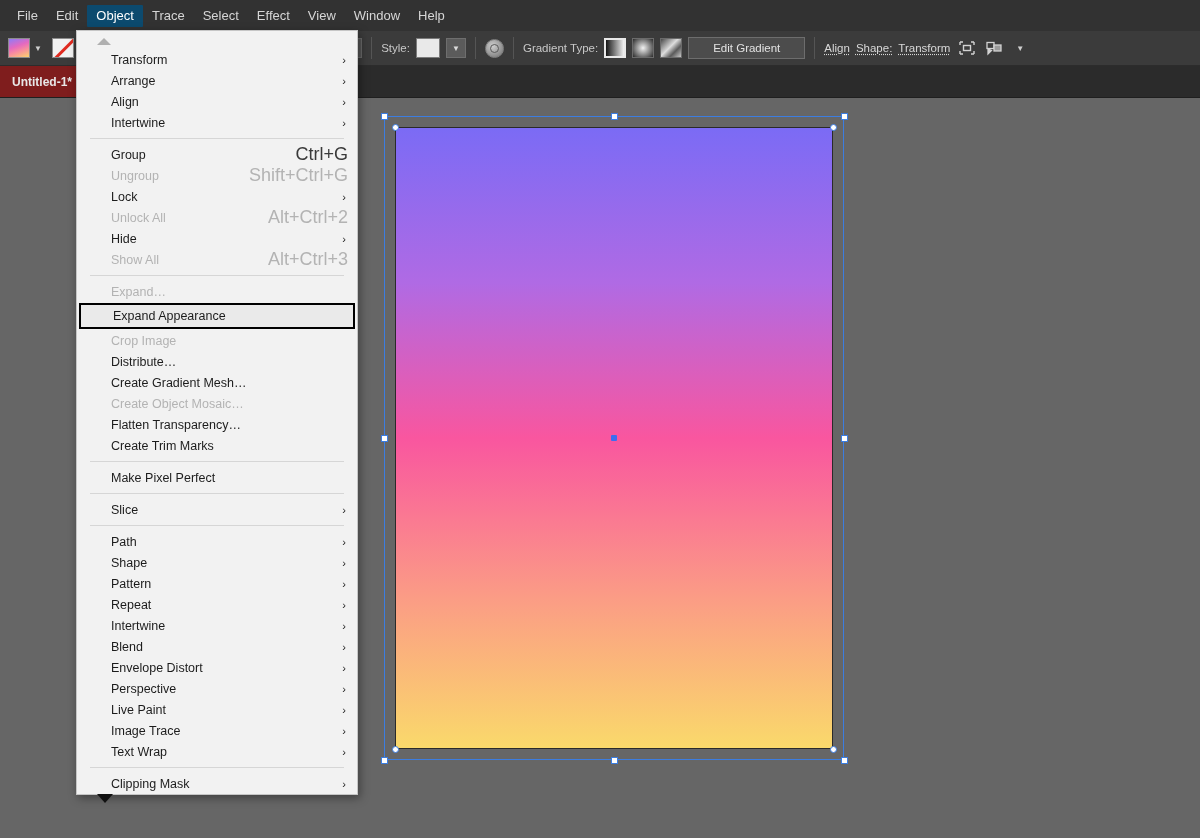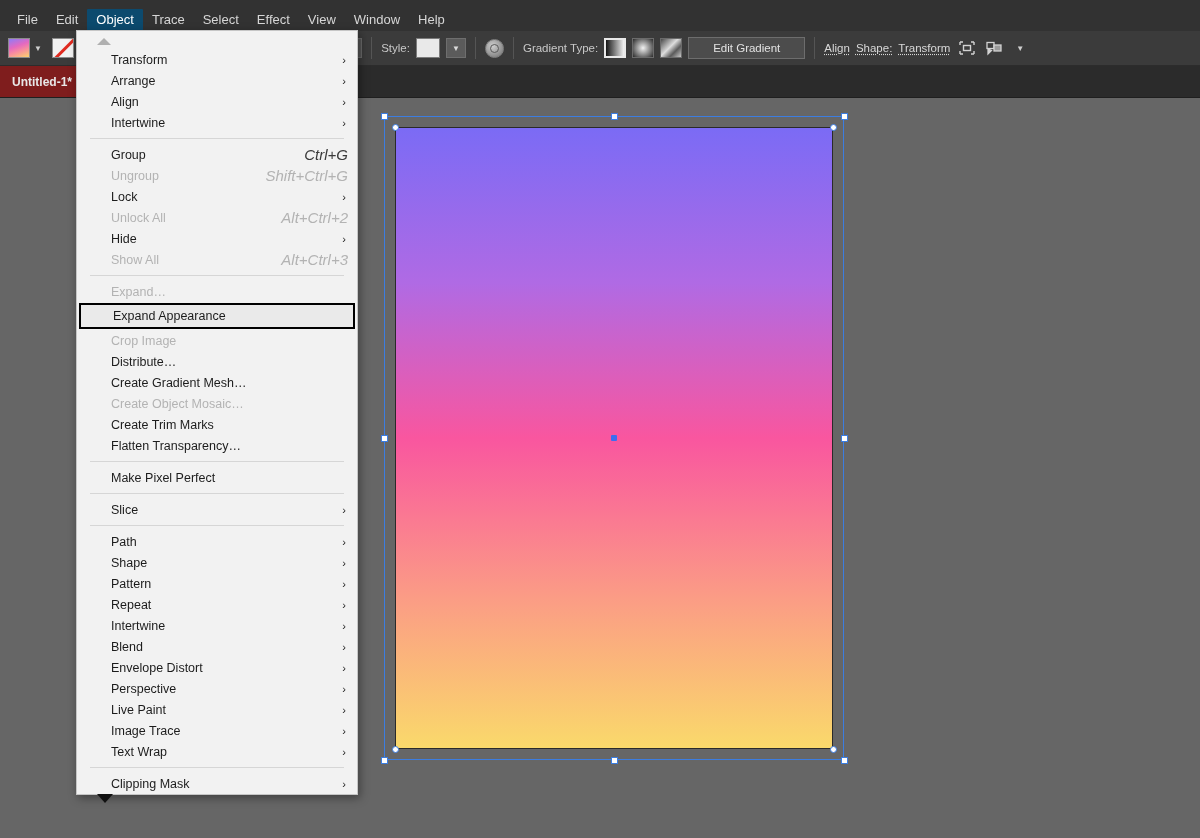--- a/index.html
+++ b/index.html
@@ -11,21 +11,21 @@
   }
 
   
   #app { position: relative; width: 1200px; height: 838px; }
 
   
   #menubar {
     position: absolute; top: 0; left: 0;
     width: 1200px; height: 31px;
     background: #323232;
-    display: flex; align-items: flex-end;
+    display: flex; align-items: center;
     padding-left: 8px;
     z-index: 40;
   }
   .menubar-item {
     color: #d6d6d6; font-size: 13px;
     padding: 4px 9px 5px 9px;
     line-height: 1; white-space: nowrap;
     border-radius: 1px;
   }
   .menubar-item.active { background: #0c4a6e; color: #ffffff; }
@@ -199,21 +199,21 @@
     border-right: 8px solid transparent; border-top: 9px solid #111111;
   }
   .menu-list { flex: none; }
   .menu-item {
     height: 21px; display: flex; align-items: center;
     padding: 0 9px 0 34px; position: relative;
     color: #1c1c1c; font-size: 12.5px; white-space: nowrap;
   }
   .menu-item.disabled { color: #b3b3b3; }
   .menu-item .shortcut {
-    margin-left: auto; color: #3a3a3a; font-size: 15px; font-style: italic;
+    margin-left: auto; color: #3a3a3a; font-size: 18px;
   }
   .menu-item.disabled .shortcut { color: #b3b3b3; }
   .menu-item .submenu-arrow {
     margin-left: auto; color: #1c1c1c; font-size: 11px; padding-right: 2px;
   }
   .menu-item.highlight {
     background: #eaeaea; border: 2px solid #000000;
     height: 26px; padding-left: 32px; margin: 1px 2px;
   }
   .menu-sep {
@@ -394,24 +394,24 @@
           <div class="menu-item">
             <span>Distribute…</span>
           </div>
           <div class="menu-item">
             <span>Create Gradient Mesh…</span>
           </div>
           <div class="menu-item disabled">
             <span>Create Object Mosaic…</span>
           </div>
           <div class="menu-item">
+            <span>Flatten Transparency…</span>
+          </div>
+          <div class="menu-item">
             <span>Create Trim Marks</span>
-          </div>
-          <div class="menu-item">
-            <span>Flatten Transparency…</span>
           </div>
         </div>
         <div class="menu-sep"></div>
         <div class="menu-list">
           <div class="menu-item">
             <span>Make Pixel Perfect</span>
           </div>
         </div>
         <div class="menu-sep"></div>
         <div class="menu-list">

